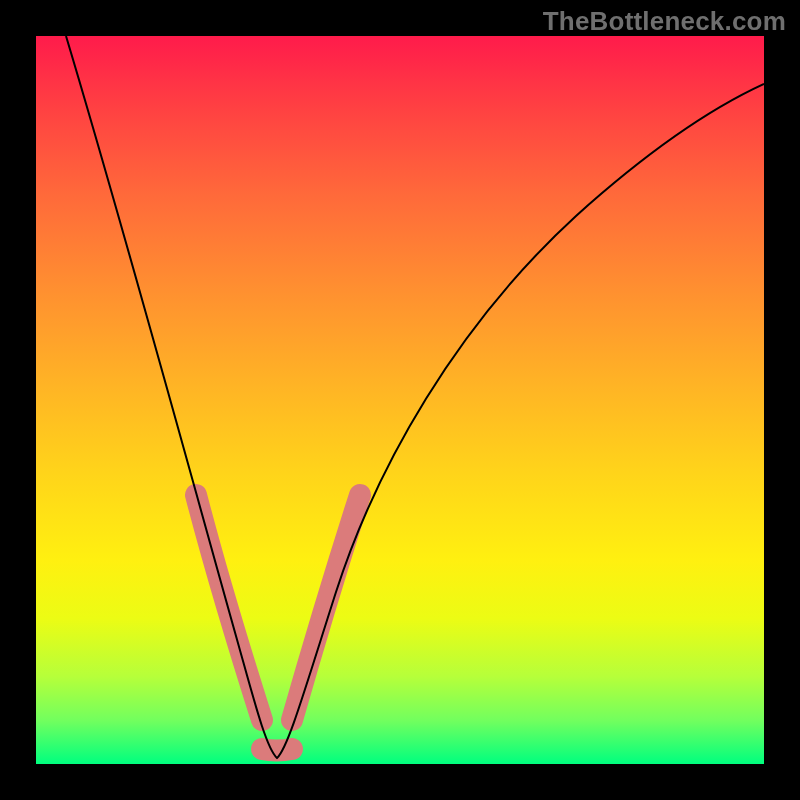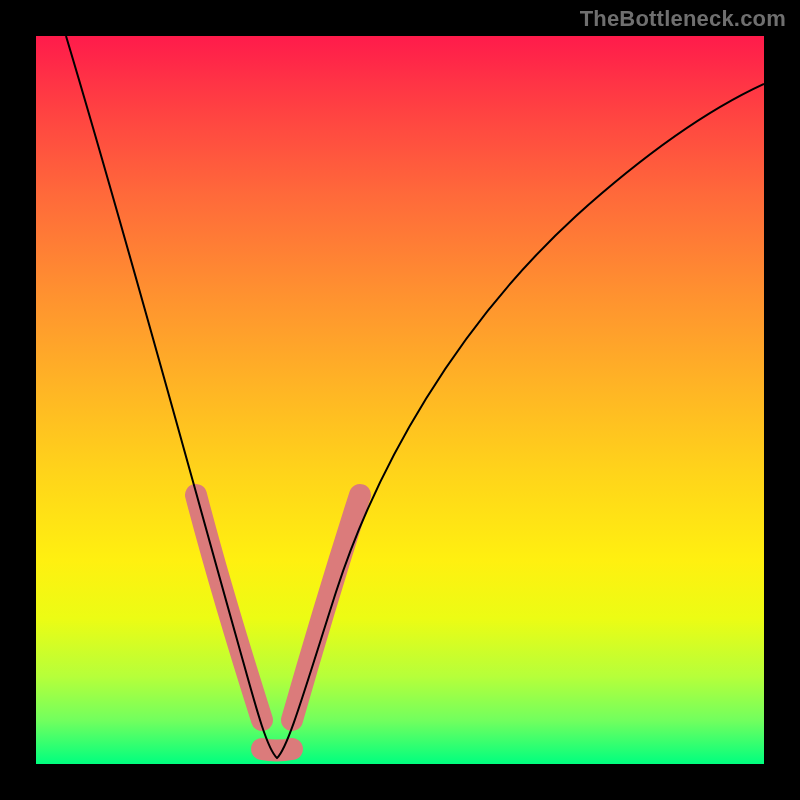--- a/index.html
+++ b/index.html
@@ -27,21 +27,21 @@
       #ecfc14 80%,
       #b6ff3a 88%,
       #72ff5e 94%,
       #00ff7f 100%);
   }
   .watermark {
     position: absolute;
     top: 6px;
     right: 14px;
     font-family: Arial, Helvetica, sans-serif;
-    font-size: 22px;
+    font-size: 26px;
     font-weight: 600;
     color: #6f6f6f;
     letter-spacing: 0.2px;
   }
   svg.curve {
     position: absolute;
     left: 0;
     top: 0;
     width: 728px;
     height: 728px;

